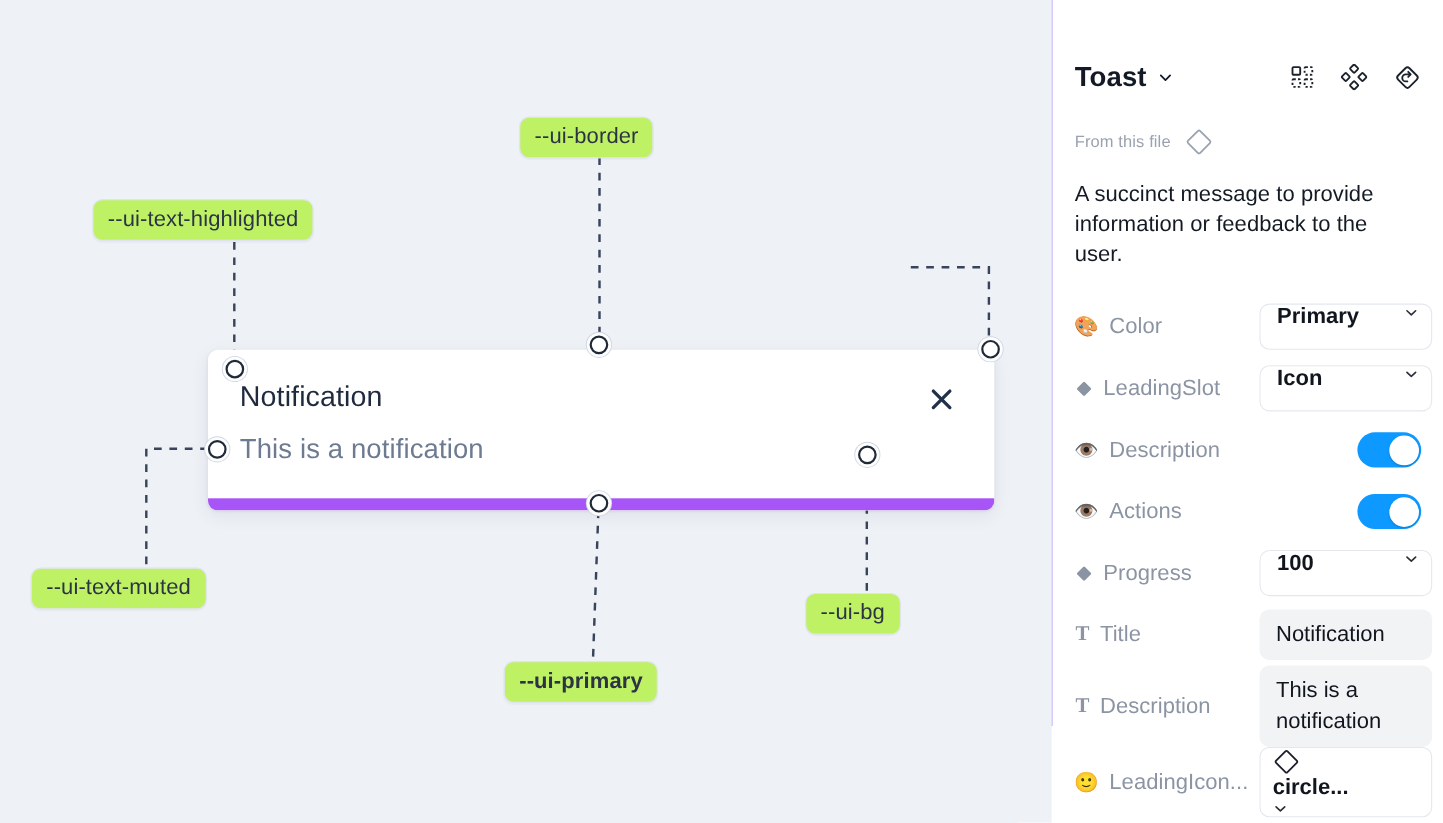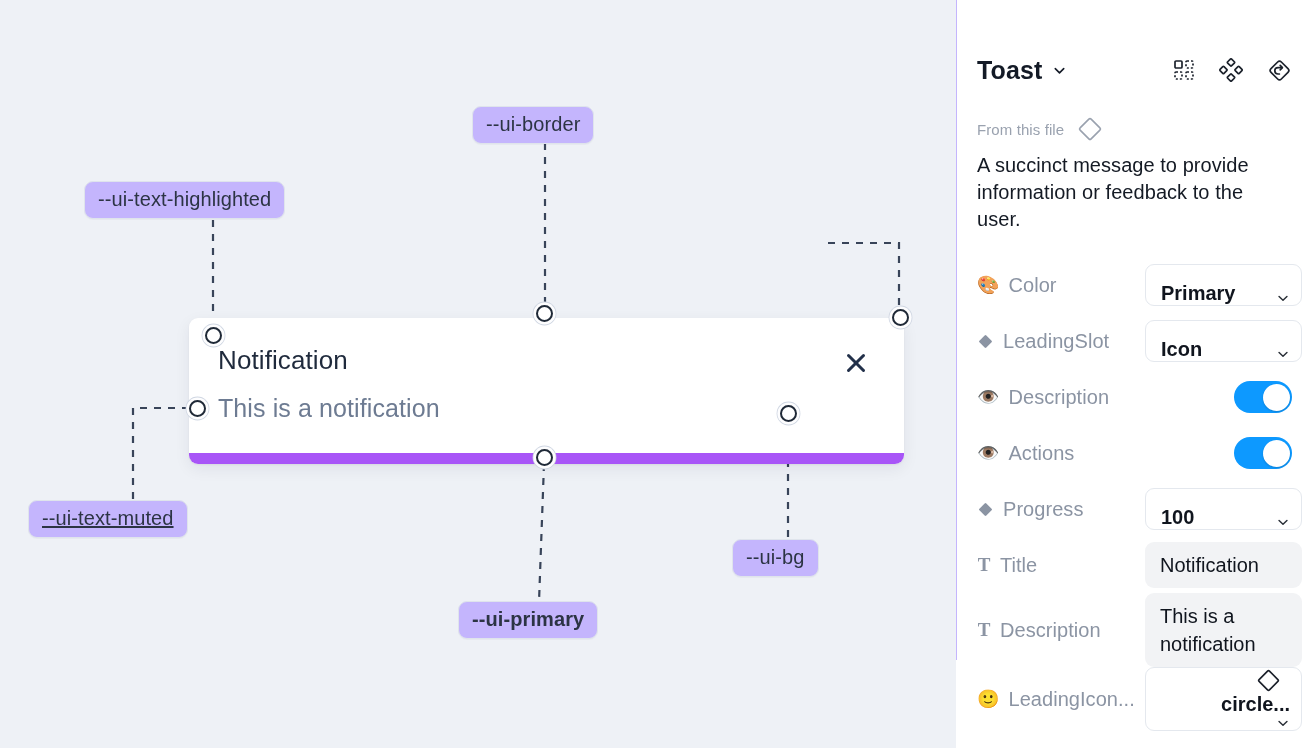--- a/index.html
+++ b/index.html
@@ -18,21 +18,21 @@
     background: #eef1f6;
     overflow: hidden;
   }
 
   
   .connectors { position: absolute; inset: 0; width: 956px; height: 748px; }
 
   
   .pill {
     position: absolute;
-    background: #c4b5fd;
+    background: #bef264;
     border: 1px solid #dfe4ec;
     border-radius: 9px;
     padding: 6px 13px 8px;
     font-size: 20px;
     line-height: 1.12;
     color: #2c3444;
     white-space: nowrap;
     letter-spacing: .1px;
     box-shadow: 0 1px 1px rgba(26,36,55,.035);
   }
@@ -97,21 +97,21 @@
   .header-icons { margin-left: auto; display: flex; align-items: center; gap: 24px; }
   .hicon { display: flex; align-items: center; justify-content: center; cursor: pointer; }
 
   .from-row {
     display: flex; align-items: center; gap: 13px;
     margin-top: 26px;
   }
   .from-label { font-size: 15px; color: #9aa2af; letter-spacing: .1px; }
 
   .blurb {
-    margin-top: 10px;
+    margin-top: 22px;
     font-size: 20px; line-height: 1.35;
     color: #141a24; letter-spacing: .05px;
   }
 
   .props { margin-top: 24px; }
   .prop-row {
     display: flex; align-items: center;
     min-height: 56px;
   }
   .prop-label {
@@ -123,21 +123,21 @@
   .prop-emoji { font-size: 18px; line-height: 1; flex: none; }
   .prop-ticon { font-family: "Liberation Serif", serif; font-weight: bold; font-size: 19px; color: #8b94a3; flex: none; width: 14px; text-align: center; }
   .prop-diamond { flex: none; display: flex; align-items: center; }
   .prop-ctl { flex: 1; display: flex; justify-content: flex-end; }
 
   .select {
     width: 157px; min-height: 42px;
     background: #ffffff;
     border: 1px solid #e4e8ee;
     border-radius: 9px;
-    display: flex; align-items: flex-end;
+    display: flex; align-items: flex-start;
     padding: 0 11px 0 15px;
     font-size: 20px; color: #10151e; font-weight: bold;
     cursor: pointer;
   }
   .select .sv { flex: 1; overflow: hidden; white-space: nowrap; }
   .select.with-icon { padding-left: 11px; flex-direction: column; }
   .select .licon { flex: none; margin-right: 9px; display: flex; align-items: center; }
 
   .textfield {
     width: 157px; min-height: 42px;
@@ -182,21 +182,21 @@
         <path d="M 189 408 L 133 408 L 133 525"></path>
 
         <path d="M 544 464 L 539 602"></path>
 
         <path d="M 788 418 L 788 538"></path>
       </g>
     </svg>
 
     <div class="pill" style="left:84px; top:181px;">--ui-text-highlighted</div>
     <div class="pill" style="left:472px; top:106px;">--ui-border</div>
-    <div class="pill" style="left:28px; top:500px;text-decoration:underline;">--ui-text-muted</div>
+    <div class="pill" style="left:28px; top:516px;">--ui-text-muted</div>
     <div class="pill" style="left:458px; top:601px;font-weight:bold;">--ui-primary</div>
     <div class="pill" style="left:732px; top:539px;">--ui-bg</div>
 
     <div class="toast">
       <div class="toast-title">Notification</div>
       <div class="toast-desc">This is a notification</div>
       <div class="toast-close">
         <svg width="24" height="24" viewBox="0 0 24 24" fill="none" stroke="#22304a" stroke-width="3" stroke-linecap="round">
           <line x1="4.5" y1="4.5" x2="19.5" y2="19.5"></line>
           <line x1="19.5" y1="4.5" x2="4.5" y2="19.5"></line>

